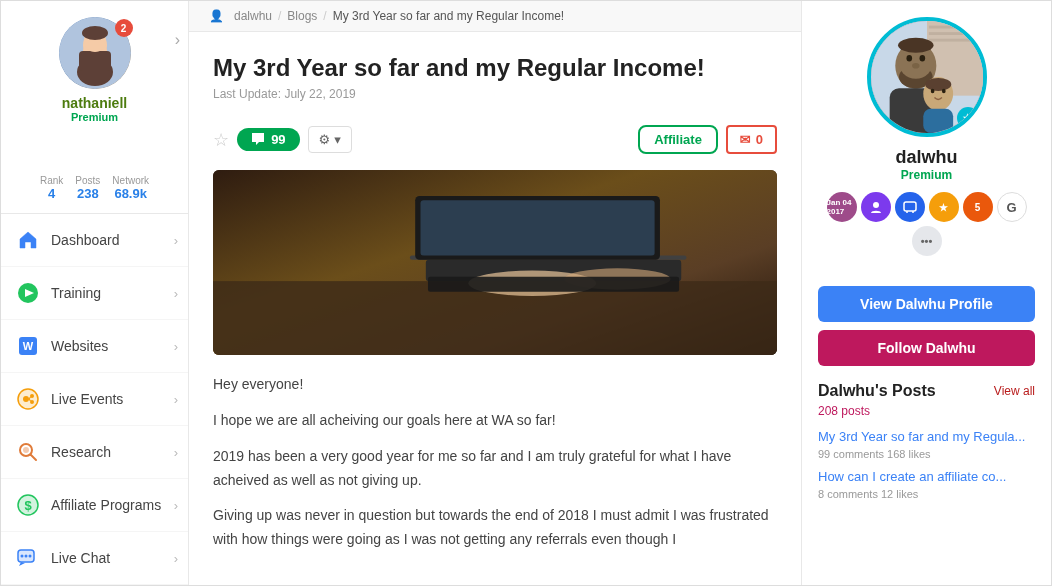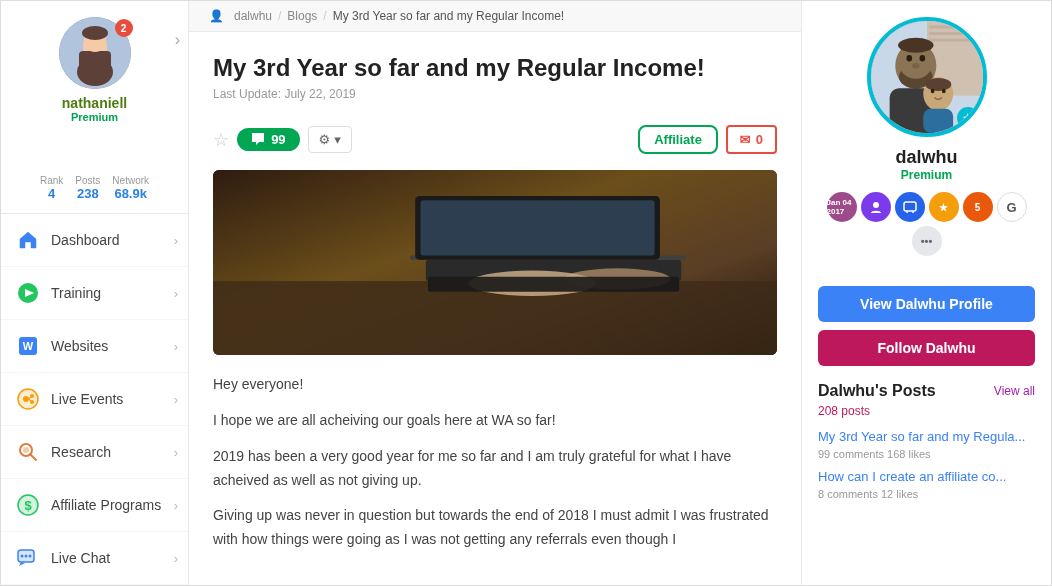--- a/index.html
+++ b/index.html
@@ -73,21 +73,21 @@
     .badge-orange { background: #ea580c; }
     .badge-google { background: #fff; border: 1px solid #ddd; color: #555; font-size: 13px; font-weight: bold; }
     .badge-more { background: #e5e7eb; color: #666; font-size: 11px; }
 
     .view-profile-btn { width: 100%; background: #3b82f6; color: #ffffff; border: none; border-radius: 6px; padding: 10px; font-size: 14px; font-weight: 600; cursor: pointer; margin-bottom: 8px; }
     .follow-btn { width: 100%; background: #be185d; color: #fff; border: none; border-radius: 6px; padding: 10px; font-size: 14px; font-weight: 600; cursor: pointer; margin-bottom: 16px; }
 
     .posts-section { }
     .posts-header { display: flex; justify-content: space-between; align-items: center; margin-bottom: 4px; }
     .posts-title { font-size: 16px; font-weight: 700; color: #222; }
-    .view-all-link { font-size: 12px; color: #a21caf; cursor: pointer; }
+    .view-all-link { font-size: 12px; color: #b91c1c; cursor: pointer; }
     .posts-count { font-size: 12px; color: #be185d; margin-bottom: 10px; }
     .post-link-item { margin-bottom: 8px; }
     .post-link-title { color: #3b82f6; font-size: 13px; cursor: pointer; line-height: 1.4; }
     .post-link-meta { font-size: 11px; color: #999; margin-top: 2px; }
 
     
     svg { display: block; }
   </style>
 </head>
 <body>

